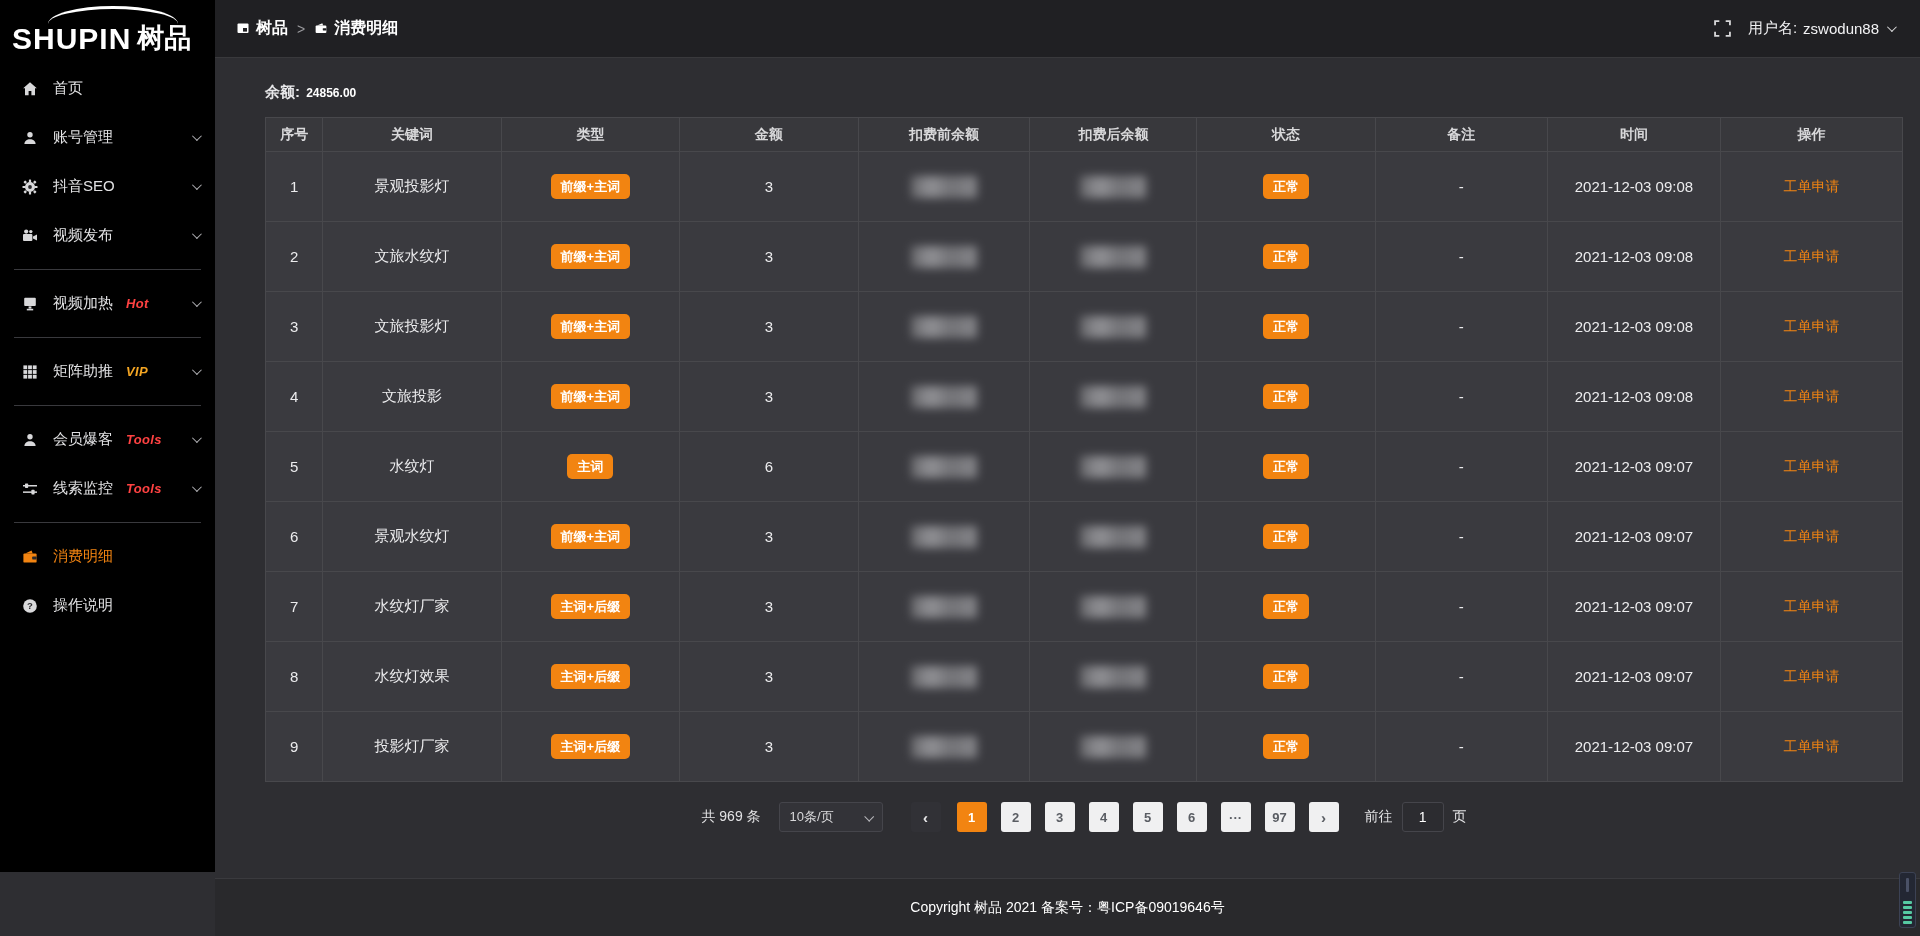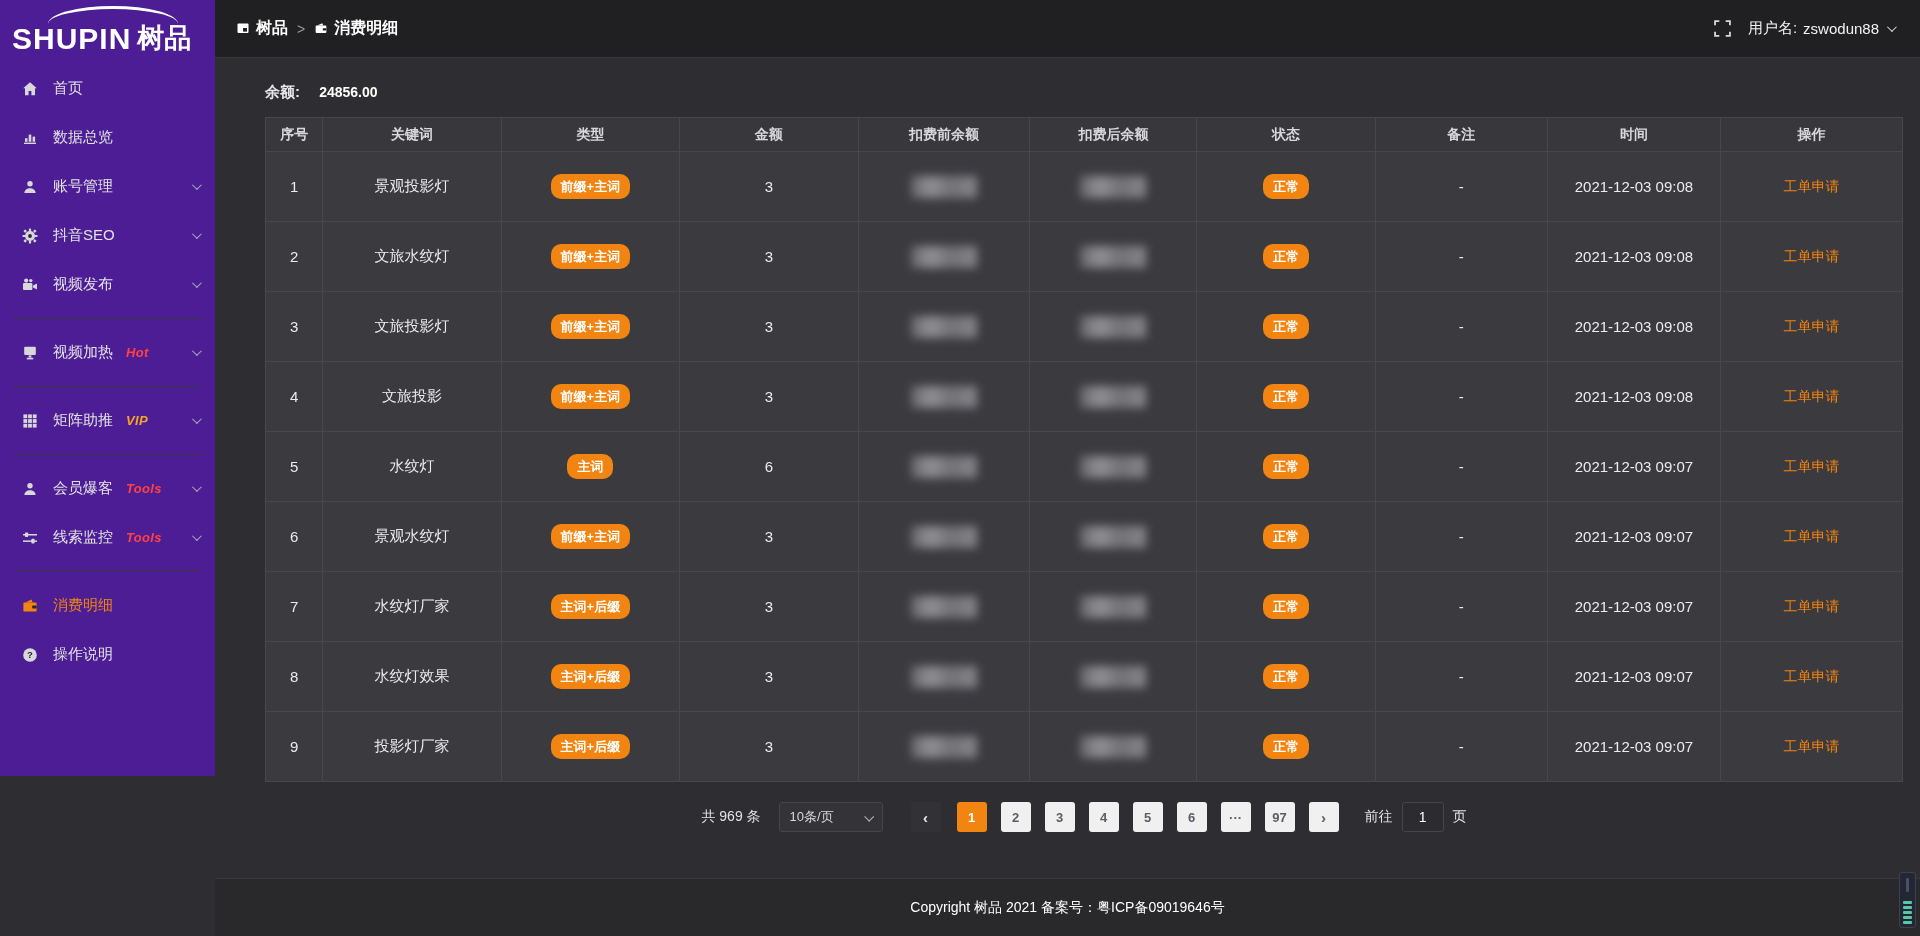--- a/index.html
+++ b/index.html
@@ -8,22 +8,22 @@
   body {
     position: relative;
     background: #2e2e32;
     font-family: "Liberation Sans", "DejaVu Sans", sans-serif;
     color: #e4e4e6;
     overflow: hidden;
   }
 
   
   .sidebar {
-    position: absolute; left:0; top:0; width:215px; height:776px;
-    background:#4c1d95; z-index:3;
+    position: absolute; left:0; top:0; width:215px; height:872px;
+    background:#000000; z-index:3;
   }
   .logo {
     height:62px; display:flex; align-items:flex-end; padding:8px 0 6px 12px;
   }
   .logo-arc {
     position:absolute; left:48px; top:6px; width:130px; height:18px;
     border-top:3px solid #fff; border-radius:50% 50% 0 0 / 100% 100% 0 0;
   }
   .logo-en { font-size:30px; font-weight:800; letter-spacing:1px; color:#fff; font-style:normal; }
   .logo-cn { font-size:27px; font-weight:800; color:#fff; margin-left:6px; }
@@ -55,29 +55,29 @@
   .crumb { display:flex; align-items:center; gap:6px; cursor:pointer; }
   .crumb-sep { color:#9a9a9e; font-size:14px; font-weight:400; }
   .topbar-right { margin-left:auto; display:flex; align-items:center; gap:16px; }
   .fullscreen { width:18px; height:18px; color:#d8d8da; cursor:pointer; display:flex; }
   .userbox { display:flex; align-items:center; gap:6px; font-size:15px; color:#f2f2f4; cursor:pointer; }
   .userbox .chev { margin-left:2px; border-color:#d8d8da; }
 
   
   .main { position:absolute; left:215px; top:59px; right:0; bottom:58px; padding:24px 17px 0 50px; }
   .balance-row { font-size:15px; font-weight:700; color:#e8e8ea; }
-  .balance-row .val { color:#fff; font-size:14px; margin-left:15px; }
+  .balance-row .val { color:#fff; font-size:12px; margin-left:2px; }
 
   table { width:100%; border-collapse:collapse; table-layout:fixed; margin-top:15px; }
   th, td { border:1px solid #48484c; text-align:center; vertical-align:middle; }
   th { background:#38383c; height:34px; font-size:14px; font-weight:700; color:#d8d8da; }
   td { background:#3a3a3f; height:70px; font-size:15px; color:#ececee; }
   .badge {
     display:inline-block; background:#f28411; color:#fff;
-    font-size:13px; font-weight:700; padding:6px 10px; border-radius:10px; line-height:1;
+    font-size:13px; font-weight:700; padding:6px 10px; border-radius:5px; line-height:1;
   }
   .blur-block {
     width:66px; height:22px; margin:0 auto; border-radius:2px;
     background:linear-gradient(90deg,#6f6f73,#a0a0a4 30%,#7c7c80 60%,#949498);
     filter:blur(5px); opacity:.85;
   }
   .action-link { color:#f28411; font-size:14px; cursor:pointer; text-decoration:none; }
 
   
   .pagination { display:flex; align-items:center; justify-content:center; gap:14px; margin-top:20px; font-size:14px; color:#e2e2e4; }
@@ -134,31 +134,20 @@
 
     <div class="nav-item">
       <span class="icon">
         <svg width="16" height="16" viewBox="0 0 16 16" fill="currentColor">
             <path d="M8 1.2 14.8 7.2H13v7H9.4v-4.1H6.6v4.1H3v-7H1.2z"></path>
           </svg>
       </span>
       <span>首页</span>
     </div>
 
-    <div class="nav-item">
-      <span class="icon">
-        <svg width="16" height="16" viewBox="0 0 16 16" fill="currentColor">
-            <path d="M2 12.6h12V14H2z"></path>
-            <path d="M3 8.2h2.5v3.6H3z"></path>
-            <path d="M6.7 4.6h2.6v7.2H6.7z"></path>
-            <path d="M10.6 6.6h2.5v5.2h-2.5z"></path>
-          </svg>
-      </span>
-      <span>数据总览</span>
-    </div>
 
     <div class="nav-item">
       <span class="icon">
         <svg width="16" height="16" viewBox="0 0 16 16" fill="currentColor">
             <circle cx="8" cy="4.8" r="2.7"></circle>
             <path d="M2.4 14c0-3.1 2.6-4.8 5.6-4.8s5.6 1.7 5.6 4.8z"></path>
           </svg>
       </span>
       <span>账号管理</span>
       <span class="chev"></span>

